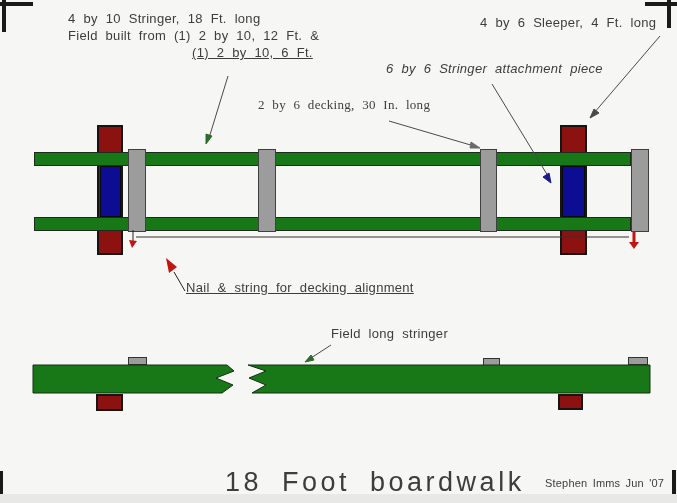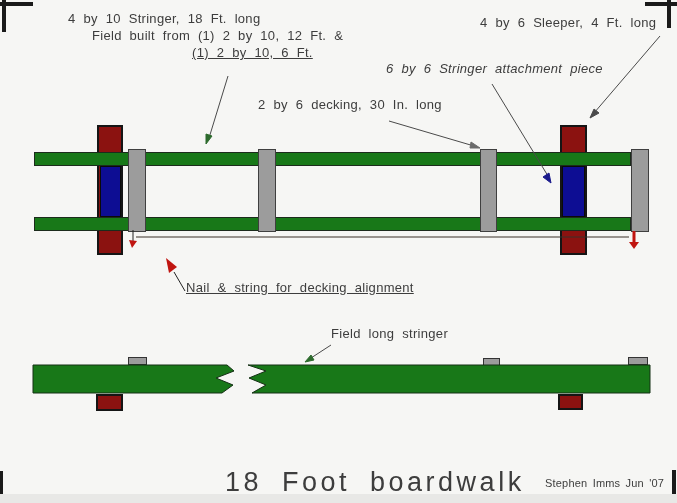--- a/index.html
+++ b/index.html
@@ -38,25 +38,25 @@
   <div class="corner" style="left:0;top:2px;width:33px;height:4px;"></div>
   <div class="corner" style="left:2px;top:0;width:4px;height:32px;"></div>
   <div class="corner" style="left:645px;top:2px;width:32px;height:4px;"></div>
   <div class="corner" style="left:667px;top:0;width:4px;height:28px;"></div>
   <div class="corner" style="left:0;top:471px;width:3px;height:32px;"></div>
   <div class="corner" style="left:0;top:499px;width:32px;height:4px;"></div>
   <div class="corner" style="left:672px;top:470px;width:4px;height:33px;"></div>
   <div class="corner" style="left:645px;top:498px;width:32px;height:5px;"></div>
 
   <div class="label" style="left:68px;top:11px;">4 by 10 Stringer, 18 Ft. long</div>
-  <div class="label" style="left:68px;top:28px;margin-left:24px;">Field built from (1) 2 by 10, 12 Ft. &amp;</div>
+  <div class="label" style="left:68px;top:28px;">Field built from (1) 2 by 10, 12 Ft. &amp;</div>
   <div class="label" style="left:192px;top:45px;text-decoration:underline;">(1) 2 by 10, 6 Ft.</div>
   <div class="label" style="left:470px;top:15px;margin-left:10px;">4 by 6 Sleeper, 4 Ft. long</div>
   <div class="label" style="left:386px;top:61px;font-style:italic;">6 by 6 Stringer attachment piece</div>
-  <div class="label" style="left:258px;top:97px;">2 by 6 decking, 30 In. long</div>
+  <div class="label" style="left:258px;top:97px;font-family:Liberation Serif, serif;">2 by 6 decking, 30 In. long</div>
   <div class="label" style="left:186px;top:280px;text-decoration:underline;">Nail &amp; string for decking alignment</div>
   <div class="label" style="left:331px;top:326px;">Field long stringer</div>
 
   <div class="rect sleeper" style="left:97px;top:125px;width:26px;height:130px;"></div>
   <div class="rect sleeper" style="left:560px;top:125px;width:27px;height:130px;"></div>
 
   <div class="rect stringer" style="left:34px;top:152px;width:597px;height:14px;"></div>
   <div class="rect stringer" style="left:34px;top:217px;width:597px;height:14px;"></div>
 
   <div class="rect attach" style="left:100px;top:166px;width:21px;height:51px;"></div>

